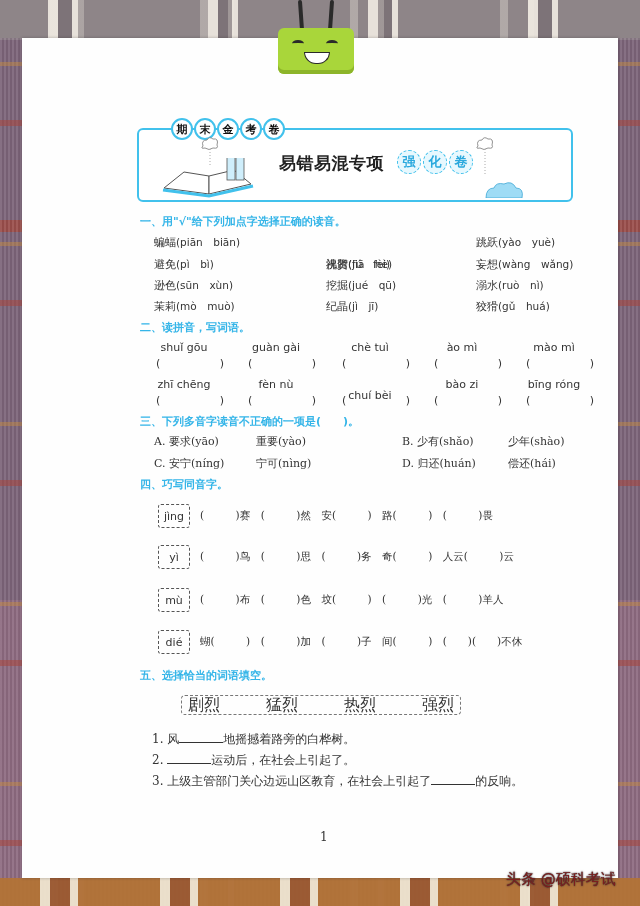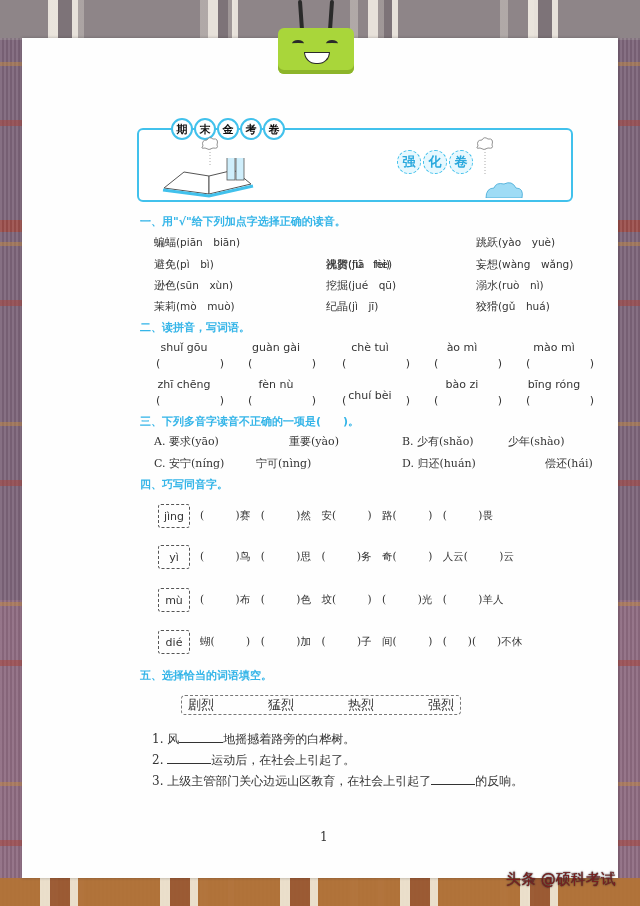--- a/index.html
+++ b/index.html
@@ -83,21 +83,21 @@
     position: absolute; left: 158px; width: 30px; height: 22px;
     border: 1.5px dashed #555; border-radius: 3px;
     font-size: 11px; color: #333; display: flex; align-items: center; justify-content: center;
   }
   .homo-line { position: absolute; left: 200px; font-size: 10.5px; color: #333; font-family: "DejaVu Serif", serif; white-space: pre; }
 
   .word-box {
     position: absolute; left: 181px; top: 695px; width: 280px; height: 20px;
     border: 1.5px dashed #777; border-radius: 4px;
     display: flex; justify-content: space-between; align-items: center; padding: 0 6px; box-sizing: border-box;
-    font-size: 13px; font-family: "DejaVu Serif", serif; color: #333;
+    font-size: 16px; font-family: "DejaVu Serif", serif; color: #333;
   }
   .blank { display: inline-block; border-bottom: 1px solid #333; width: 44px; height: 10px; vertical-align: baseline; }
   .fill-line { position: absolute; left: 152px; font-size: 12px; color: #333; font-family: "DejaVu Serif", serif; white-space: nowrap; }
 
   .page-num { position: absolute; left: 320px; top: 830px; font-size: 12px; color: #333; font-family: "DejaVu Serif", serif; }
   .watermark {
     position: absolute; left: 506px; top: 870px; font-size: 15px; color: #7f1d1d;
     text-shadow: 0 0 2px #333, 0 0 1px #333;
   }
 </style>
@@ -139,20 +139,21 @@
     <path d="M4 10 Q2 4 8 4 Q10 0 14 3 Q20 2 18 9 Q20 13 14 12 Q10 15 6 12 Q1 13 4 10Z" fill="#fff" stroke="#777" stroke-width="0.8"></path>
     <line x1="11" y1="13" x2="11" y2="30" stroke="#aaa" stroke-dasharray="1 2"></line>
   </svg>
   <svg class="cloud" style="left:335px;top:6px;" width="22" height="40" viewBox="0 0 22 40">
     <path d="M4 10 Q2 4 8 4 Q10 0 14 3 Q20 2 18 9 Q20 13 14 12 Q10 15 6 12 Q1 13 4 10Z" fill="#fff" stroke="#777" stroke-width="0.8"></path>
     <line x1="11" y1="13" x2="11" y2="40" stroke="#aaa" stroke-dasharray="1 2"></line>
   </svg>
   <svg class="cloud" style="left:345px;top:50px;" width="40" height="18" viewBox="0 0 40 18">
     <path d="M2 18 Q2 8 10 8 Q12 2 20 4 Q28 0 32 8 Q40 8 38 18Z" fill="#9fdcf5" stroke="#41a8d6" stroke-width="0.8"></path>
   </svg>
+  <span class="banner-title">易错易混专项</span>
   <div class="banner-tags">
     <span class="tag-char">强</span>
     <span class="tag-char">化</span>
     <span class="tag-char">卷</span>
   </div>
 </div>
 
 <div class="section-title" style="top:214px;">一、用"√"给下列加点字选择正确的读音。</div>
 <div>
   <div class="txt" style="left:154px;top:235px;"><span>蝙蝠</span><span class="py">(piān　biān)</span></div>
@@ -225,27 +226,27 @@
     </div>
   <div class="paren" style="left:514px;top:394px;">
       <span>(</span>
       <span>)</span>
     </div>
 </div>
 
 <div class="section-title" style="top:414px;text-align:right;">三、下列多音字读音不正确的一项是(　　)。</div>
 <div>
   <div class="txt" style="left:154px;top:434px;">A. 要求(yāo)</div>
-  <div class="txt" style="left:256px;top:434px;margin-left:33px;">重要(yào)</div>
+  <div class="txt" style="left:256px;top:434px;">重要(yào)</div>
   <div class="txt" style="left:402px;top:434px;">B. 少有(shǎo)</div>
   <div class="txt" style="left:508px;top:434px;">少年(shào)</div>
   <div class="txt" style="left:154px;top:456px;">C. 安宁(níng)</div>
   <div class="txt" style="left:256px;top:456px;">宁可(nìng)</div>
   <div class="txt" style="left:402px;top:456px;">D. 归还(huán)</div>
-  <div class="txt" style="left:508px;top:456px;margin-left:37px;">偿还(hái)</div>
+  <div class="txt" style="left:508px;top:456px;">偿还(hái)</div>
 </div>
 
 <div class="section-title" style="top:477px;">四、巧写同音字。</div>
 <div>
   <div class="pinyin-box" style="top:504px;">jìng</div>
   <div class="homo-line" style="top:509px;">(　　　)赛　(　　　)然　安(　　　)　路(　　　)　(　　　)畏</div>
 
   <div class="pinyin-box" style="top:545px;">yì</div>
   <div class="homo-line" style="top:550px;">(　　　)鸟　(　　　)思　(　　　)务　奇(　　　)　人云(　　　)云</div>
 

